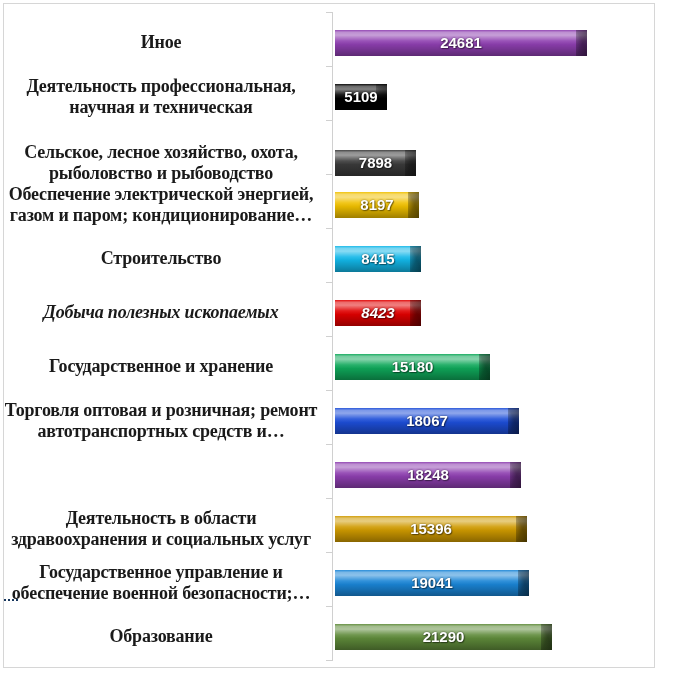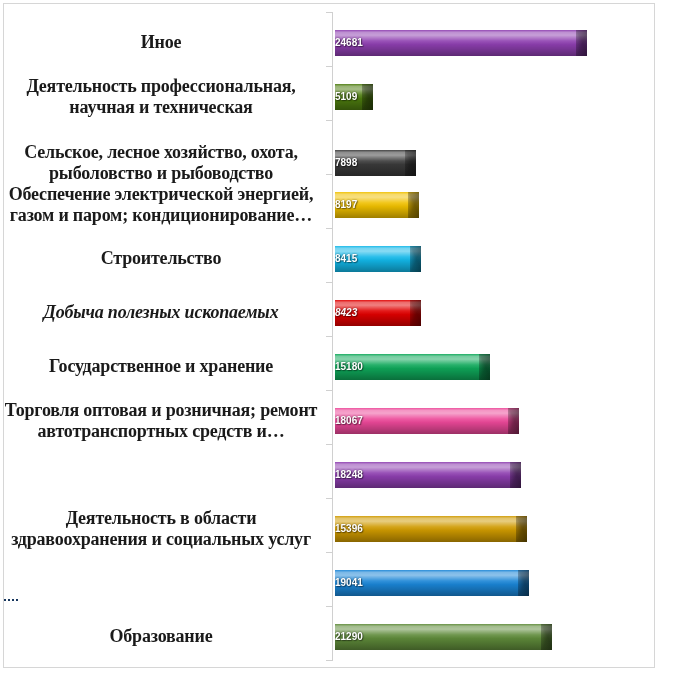--- a/index.html
+++ b/index.html
@@ -118,25 +118,25 @@
     pointer-events: none;
   }
 
   .bar-value {
     position: absolute;
     left: 0;
     right: 0;
     top: 0;
     height: 26px;
     line-height: 26px;
-    text-align: left;
+    text-align: center;
     color: #ffffff;
     font-family: "Liberation Sans", "DejaVu Sans", sans-serif;
     font-weight: bold;
-    font-size: 10px;
+    font-size: 15px;
     z-index: 5;
     text-shadow: 0 0 2px rgba(0,0,0,0.55), 1px 1px 1px rgba(0,0,0,0.4);
     white-space: nowrap;
   }
 
   
   #selection-dots {
     position: absolute;
     left: 0px;
     top: 595px;
@@ -176,21 +176,21 @@
               <div class="bar-value">24681</div>
             </div>
           </div>
         </div>
         <div class="bar-row" style="top: 68px;">
           <div class="cat-label">
             <div>Деятельность профессиональная,</div>
             <div>научная и техническая</div>
           </div>
           <div class="bar-wrap" style="width: 52px;">
-            <div class="bar" style="width: 38px; background: #4d7c0f;">
+            <div class="bar" style="width: 52px; background: #000000;">
               <div class="bar-value">5109</div>
             </div>
           </div>
         </div>
         <div class="bar-row" style="top: 134px;">
           <div class="cat-label">
             <div>Сельское, лесное хозяйство, охота,</div>
             <div>рыболовство и рыбоводство</div>
           </div>
           <div class="bar-wrap" style="width: 81px;">
@@ -239,21 +239,21 @@
               <div class="bar-value">15180</div>
             </div>
           </div>
         </div>
         <div class="bar-row" style="top: 392px;">
           <div class="cat-label">
             <div>Торговля оптовая и розничная; ремонт</div>
             <div>автотранспортных средств и…</div>
           </div>
           <div class="bar-wrap" style="width: 184px;">
-            <div class="bar" style="width: 184px; background: #ec4899;">
+            <div class="bar" style="width: 184px; background: #1d4ed8;">
               <div class="bar-value">18067</div>
             </div>
           </div>
         </div>
         <div class="bar-row" style="top: 446px;">
           <div class="bar-wrap" style="width: 186px;">
             <div class="bar" style="width: 186px; background: rgb(142, 63, 176);">
               <div class="bar-value">18248</div>
             </div>
           </div>
@@ -263,20 +263,24 @@
             <div>Деятельность в области</div>
             <div>здравоохранения и социальных услуг</div>
           </div>
           <div class="bar-wrap" style="width: 192px;">
             <div class="bar" style="width: 192px; background: rgb(207, 154, 0);">
               <div class="bar-value">15396</div>
             </div>
           </div>
         </div>
         <div class="bar-row" style="top: 554px;">
+          <div class="cat-label">
+            <div>Государственное управление и</div>
+            <div>обеспечение военной безопасности;…</div>
+          </div>
           <div class="bar-wrap" style="width: 194px;">
             <div class="bar" style="width: 194px; background: rgb(26, 133, 214);">
               <div class="bar-value">19041</div>
             </div>
           </div>
         </div>
         <div class="bar-row" style="top: 608px;">
           <div class="cat-label">
             <div>Образование</div>
           </div>

